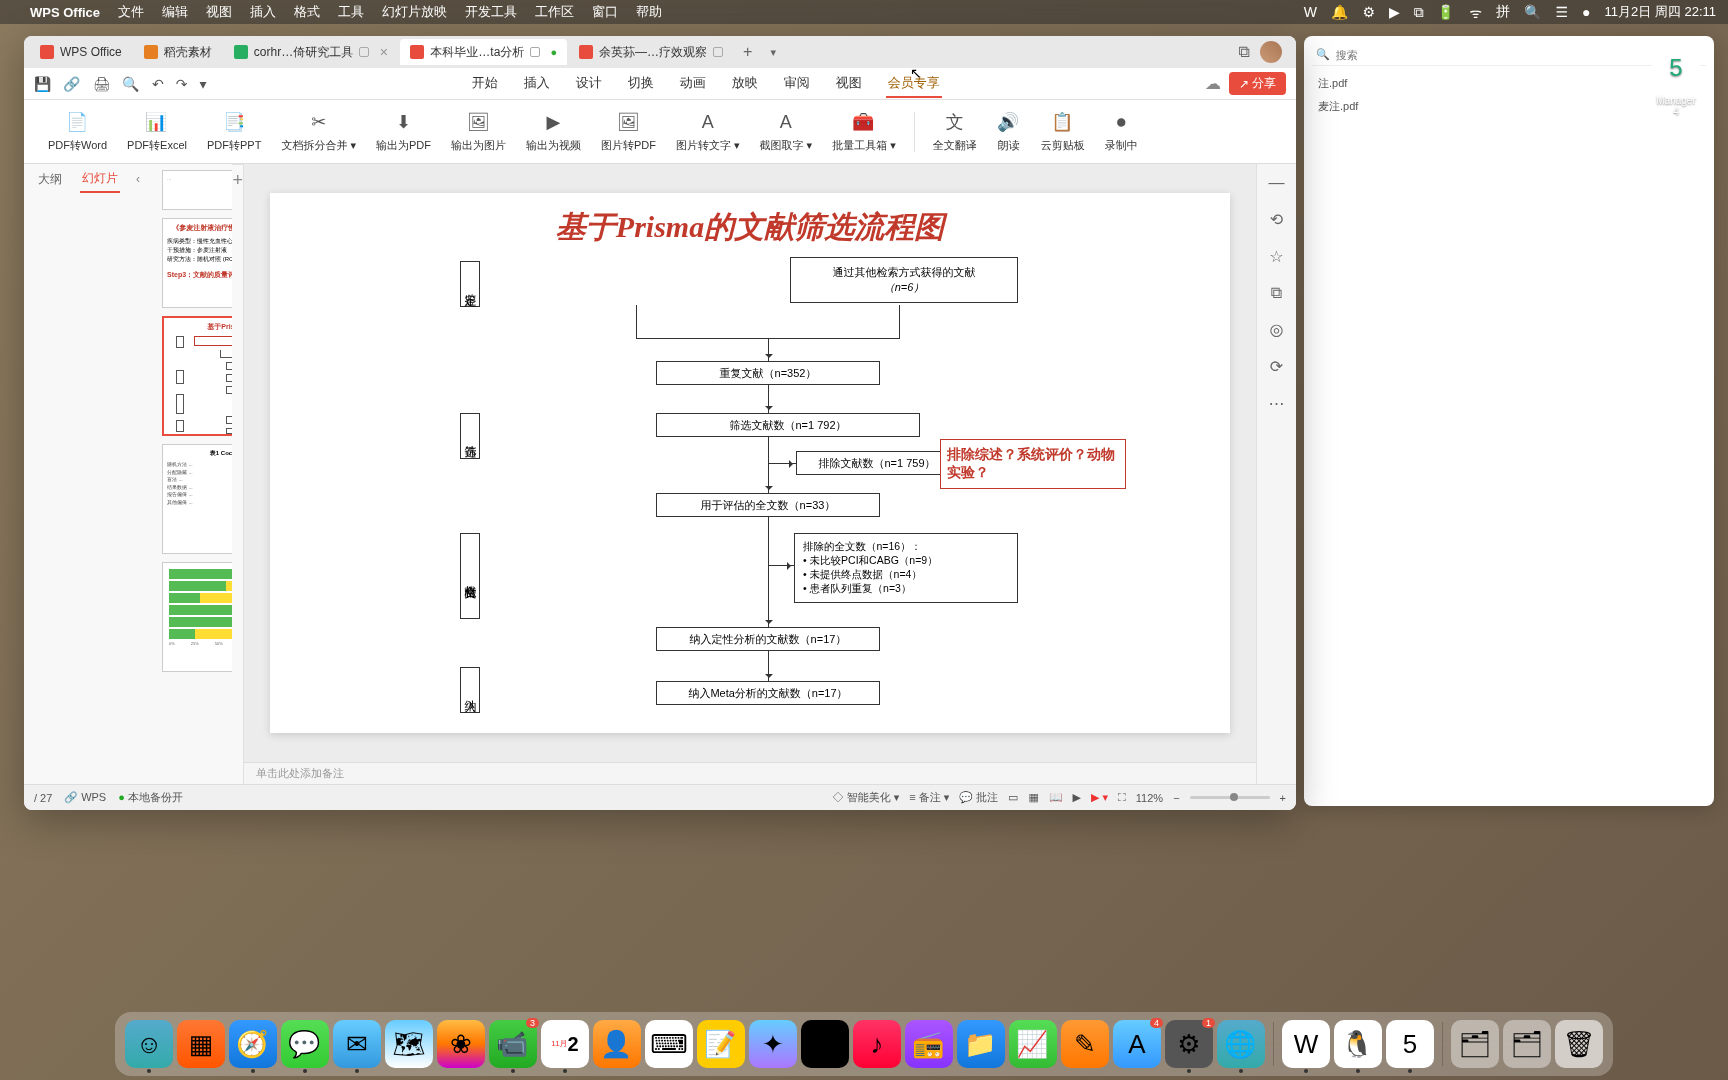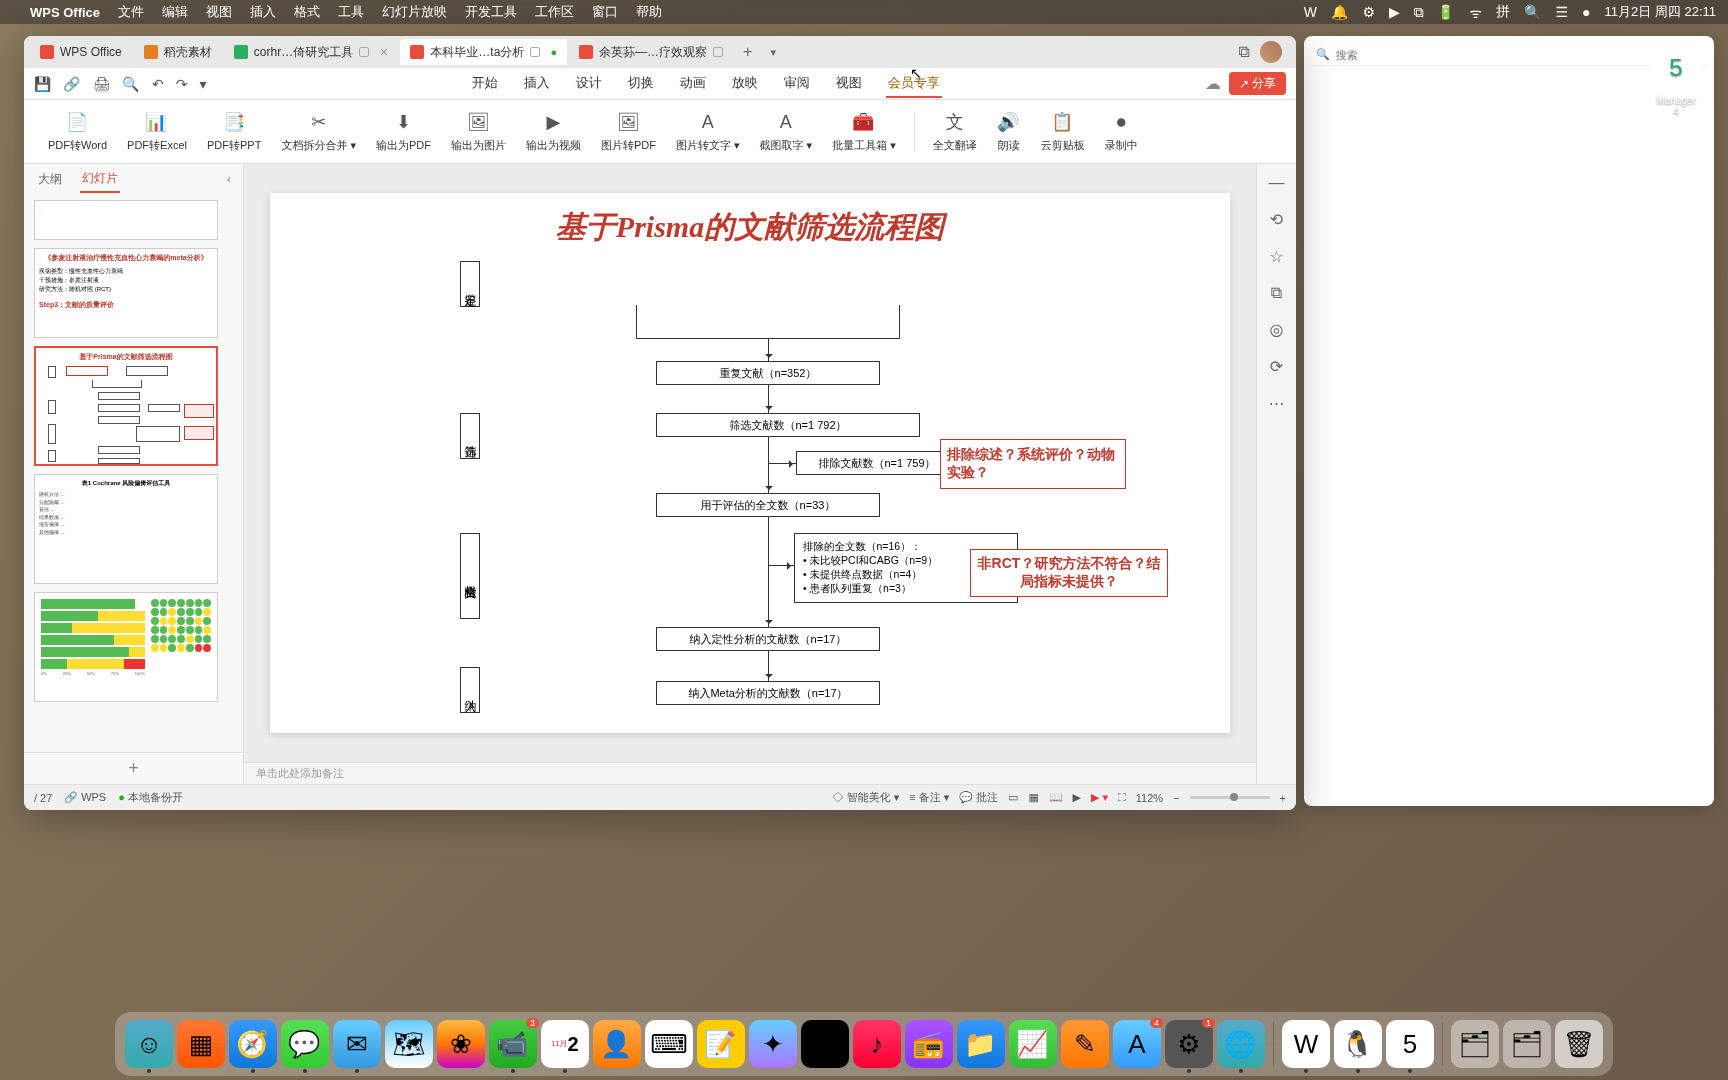--- a/index.html
+++ b/index.html
@@ -39,21 +39,21 @@
     
     .ribbon { height: 64px; background: #fff; border-bottom: 1px solid #ddd; display: flex; align-items: center; padding: 0 16px; gap: 4px; }
     .ribbon-item { display: flex; flex-direction: column; align-items: center; gap: 4px; padding: 4px 8px; font-size: 11px; color: #333; cursor: pointer; }
     .ribbon-item .ri-icon { width: 24px; height: 24px; display: flex; align-items: center; justify-content: center; color: #555; font-size: 18px; }
     .ribbon-sep { width: 1px; height: 40px; background: #e0e0e0; margin: 0 6px; }
 
     
     .content { flex: 1; display: flex; overflow: hidden; }
 
     
-    .slidepanel { width: 220px; background: #f8f8f8; display: flex; flex-direction: column; border-right: 1px solid #e0e0e0; }
+    .slidepanel { width: 220px; background: #f8f8f8; display: flex; flex-direction: row; border-right: 1px solid #e0e0e0; }
     .sp-tabs { height: 30px; display: flex; align-items: center; gap: 16px; padding: 0 12px; font-size: 12px; }
     .sp-tab { padding: 4px 2px; color: #666; cursor: pointer; }
     .sp-tab.active { color: #e74c3c; border-bottom: 2px solid #e74c3c; }
     .sp-collapse { margin-left: auto; color: #888; cursor: pointer; }
     .thumbs { flex: 1; overflow-y: auto; padding: 6px 10px; }
     .thumb { width: 184px; height: auto; min-height: 40px; background: #fff; border: 1px solid #ccc; margin-bottom: 8px; font-size: 6px; padding: 4px; cursor: pointer; position: relative; }
     .thumb.selected { border: 2px solid #e74c3c; }
     .thumb-add { height: 32px; display:flex; align-items:center; justify-content:center; color:#888; font-size:18px; cursor:pointer; border-top:1px solid #e0e0e0; }
 
     
@@ -132,20 +132,24 @@
     <span class="icon">☰</span>
     <span class="icon">●</span>
     <span>11月2日 周四 22:11</span>
   </div>
 </div>
 
 <div class="bg-window">
   <div class="search-row">
     <span>🔍</span>
     <input style="border: none; outline: none; font-size: 11px; flex: 1 1 0%;" placeholder="搜索">
+  </div>
+  <div style="padding:6px;color:#555;">
+    <div style="padding:4px 0;">注.pdf</div>
+    <div style="padding:4px 0;">麦注.pdf</div>
   </div>
 </div>
 
 <div class="desktop-icon" style="top:44px; right:20px;">
   <div class="di-img">5</div>
   <div><span>Manager</span><br><span>4</span></div>
 </div>
 
 <div class="wps-window">
 
@@ -402,20 +406,24 @@
     <div class="canvas-area">
       <div class="canvas-scroll">
         <div class="slide">
           <div class="slide-title">基于Prisma的文献筛选流程图</div>
 
           <div class="flabel" style="top:68px;left:190px;width:20px;height:46px">鉴定</div>
           <div class="flabel" style="top:220px;left:190px;width:20px;height:46px">筛选</div>
           <div class="flabel" style="top:340px;left:190px;width:20px;height:86px">合格文献</div>
           <div class="flabel" style="top:474px;left:190px;width:20px;height:46px">纳入</div>
 
+          <div class="fbox" style="top:64px;left:520px;width:228px;height:46px;flex-direction:column">
+            <span>通过其他检索方式获得的文献</span>
+              <span style="font-style:italic">（n=6）</span>
+          </div>
 
           <div class="fbox" style="top:112px;left:366px;width:264px;height:34px;border-top:none"></div>
           <div class="arrow-v" style="top:146px;left:498px;height:22px"></div>
 
           <div class="fbox" style="top:168px;left:386px;width:224px;height:24px">重复文献（n=352）</div>
           <div class="arrow-v" style="top:192px;left:498px;height:28px"></div>
 
           <div class="fbox" style="top:220px;left:386px;width:264px;height:24px">筛选文献数（n=1 792）</div>
           <div class="arrow-v" style="top:244px;left:498px;height:56px"></div>
           <div class="line-h" style="top:270px;left:498px;width:28px"></div>
@@ -427,21 +435,20 @@
           <div class="fbox" style="top:300px;left:386px;width:224px;height:24px">用于评估的全文数（n=33）</div>
           <div class="arrow-v" style="top:324px;left:498px;height:110px"></div>
           <div class="arrow-h" style="top:372px;left:498px;width:26px"></div>
 
           <div class="fbox" style="top:340px;left:524px;width:224px;height:70px;flex-direction:column;align-items:flex-start;font-size:10.5px;text-align:left;padding:4px 8px">
             <span>排除的全文数（n=16）：</span>
             <span>• 未比较PCI和CABG（n=9）</span>
             <span>• 未提供终点数据（n=4）</span>
             <span>• 患者队列重复（n=3）</span>
           </div>
-          <div class="fbox red" style="top:356px;left:700px;width:198px;height:48px;font-size:14px">非RCT？研究方法不符合？结局指标未提供？</div>
 
           <div class="fbox" style="top:434px;left:386px;width:224px;height:24px">纳入定性分析的文献数（n=17）</div>
           <div class="arrow-v" style="top:458px;left:498px;height:30px"></div>
           <div class="fbox" style="top:488px;left:386px;width:224px;height:24px">纳入Meta分析的文献数（n=17）</div>
         </div>
       </div>
       <div class="notes">单击此处添加备注</div>
     </div>
 
     <div class="rside">

